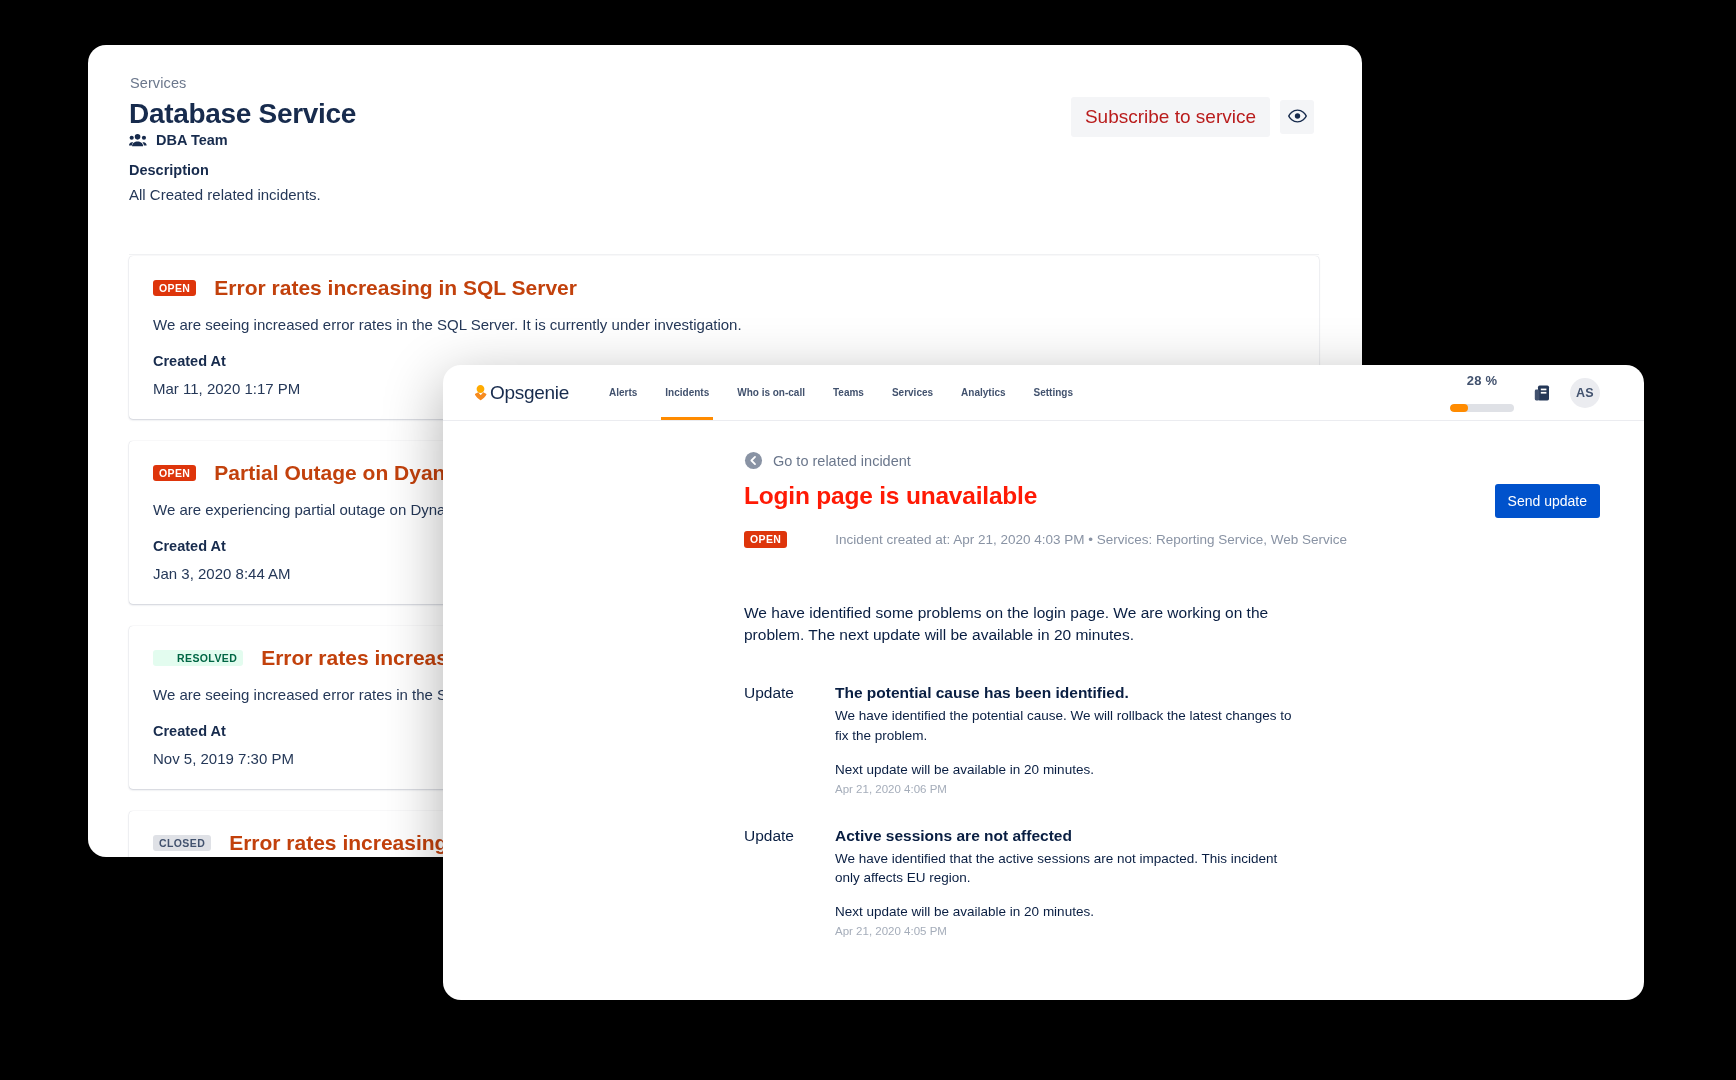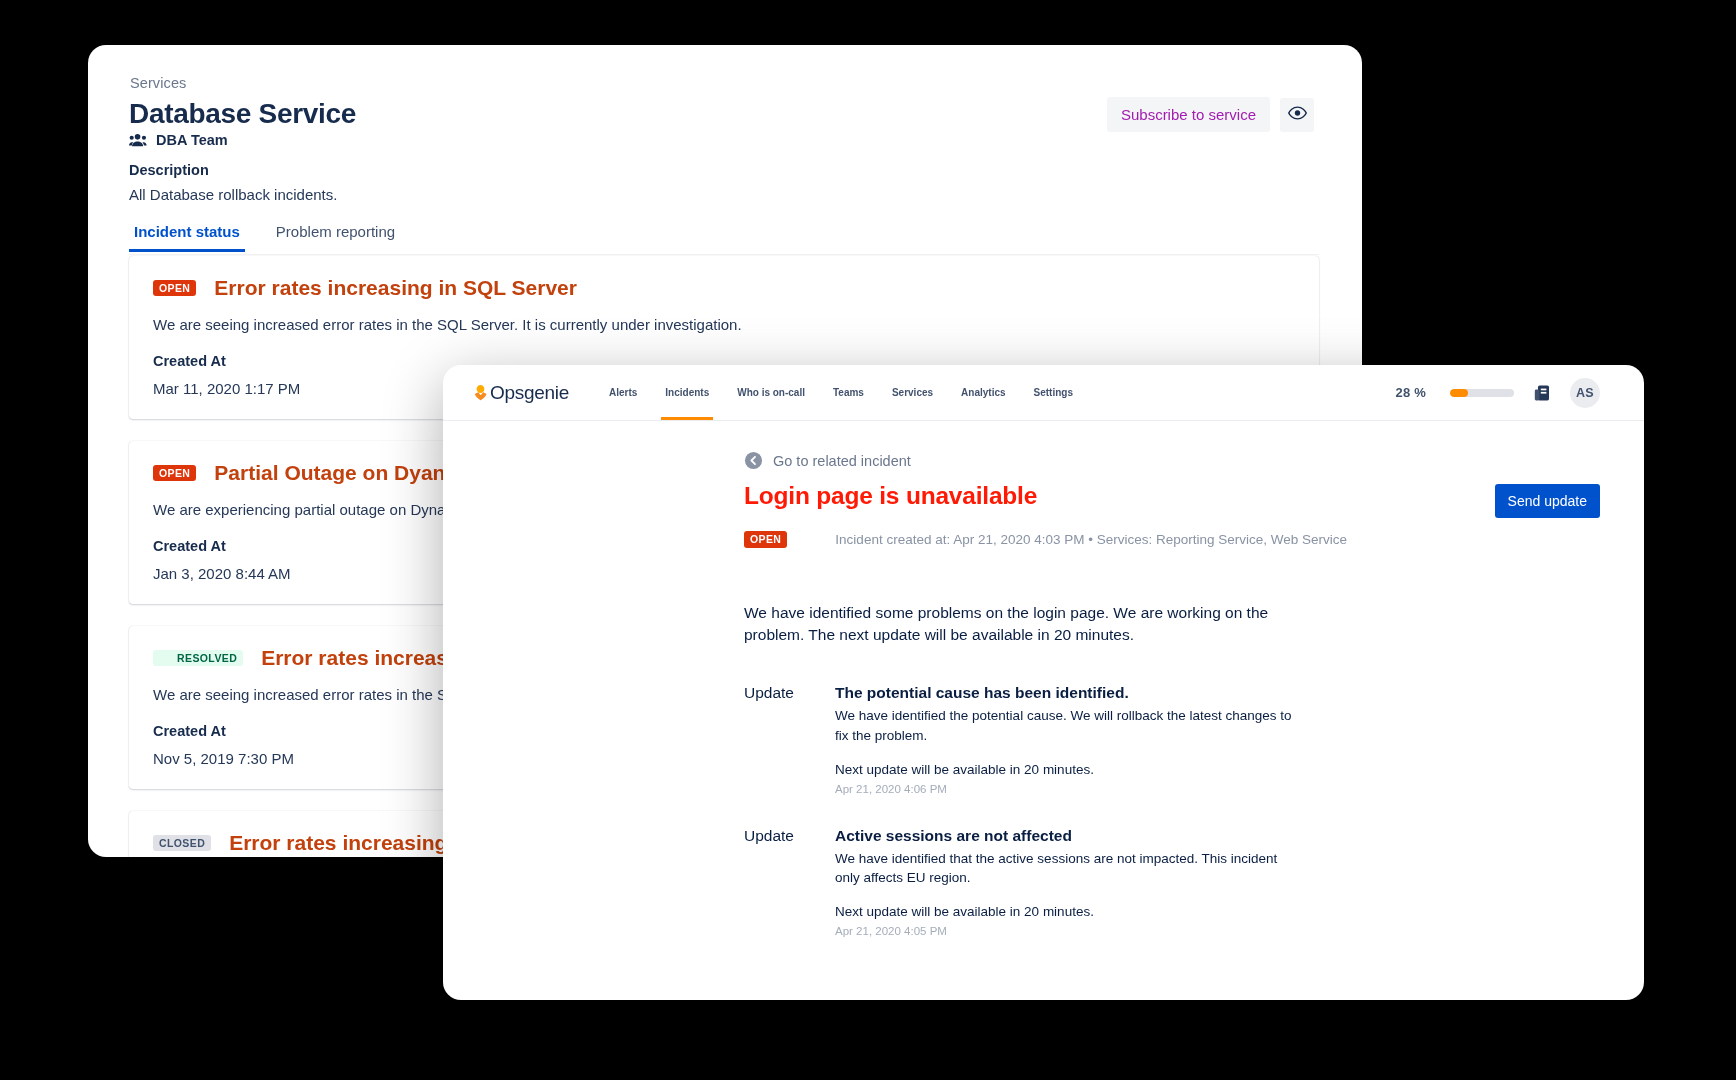--- a/index.html
+++ b/index.html
@@ -93,24 +93,24 @@
   .subscribe-wrap {
     position: absolute;
     right: 48px;
     top: 52px;
     display: flex;
     align-items: center;
     gap: 10px;
   }
   .subscribe-btn {
     background: #f4f5f7;
-    color: #a21caf;
+    color: #b91c1c;
     border: none;
     border-radius: 3px;
-    font-size: 15px;
+    font-size: 19px;
     font-family: "Liberation Sans", sans-serif;
     padding: 9px 14px;
     cursor: pointer;
   }
   .eye-btn {
     background: #f4f5f7;
     border: none;
     border-radius: 3px;
     width: 34px;
     height: 34px;
@@ -266,21 +266,22 @@
   }
   .og-nav-right {
     margin-left: auto;
     display: flex;
     align-items: center;
     gap: 18px;
   }
   .og-progress-wrap {
     display: flex;
     align-items: center;
-    gap: 24px;
+    gap: 16px;
+    flex-direction: column;
   }
   .og-progress-label {
     font-size: 13px;
     font-weight: bold;
     color: #42526e;
     letter-spacing: 0.2px;
   }
   .og-progress-track {
     width: 64px;
     height: 8px;
@@ -436,38 +437,34 @@
             <circle cx="3" cy="5" r="2.3" fill="#172b4d"></circle>
             <path d="M0 13.6c0-2.3 1.4-3.7 3.3-3.7 0.5 0 1 .1 1.4.2-.9.9-1.5 2.1-1.6 3.5z" fill="#172b4d"></path>
             <circle cx="16.6" cy="5" r="2.3" fill="#172b4d"></circle>
             <path d="M19.6 13.6c0-2.3-1.4-3.7-3.3-3.7-.5 0-1 .1-1.4.2.9.9 1.5 2.1 1.6 3.5z" fill="#172b4d"></path>
           </svg>
         </span>
         <span class="team-name">DBA Team</span>
       </div>
 
       <div class="desc-label">Description</div>
-      <div class="desc-text">All Database rollback incidents.</div>
+      <div class="desc-text">All Created related incidents.</div>
 
       <div class="subscribe-wrap">
         <button class="subscribe-btn">Subscribe to service</button>
         <button class="eye-btn">
           <span>
             <svg viewBox="0 0 22 16" width="19" height="14" xmlns="http://www.w3.org/2000/svg">
               <path d="M11 1.2C5.6 1.2 1.9 5.4 0.9 8c1 2.6 4.7 6.8 10.1 6.8S20.1 10.6 21.1 8c-1-2.6-4.7-6.8-10.1-6.8z" fill="none" stroke="#172b4d" stroke-width="1.7"></path>
               <circle cx="11" cy="8" r="3.1" fill="#172b4d"></circle>
             </svg>
           </span>
         </button>
       </div>
 
-      <div class="tabs">
-        <div class="tab active">Incident status</div>
-        <div class="tab">Problem reporting</div>
-      </div>
       <div class="tabs-rule"></div>
 
       <div class="incident-list">
 
         <div class="incident-card">
           <div class="ic-head">
             <span class="badge open">OPEN</span>
             <span class="ic-title">Error rates increasing in SQL Server</span>
           </div>
           <div class="ic-desc">We are seeing increased error rates in the SQL Server. It is currently under investigation.</div>

